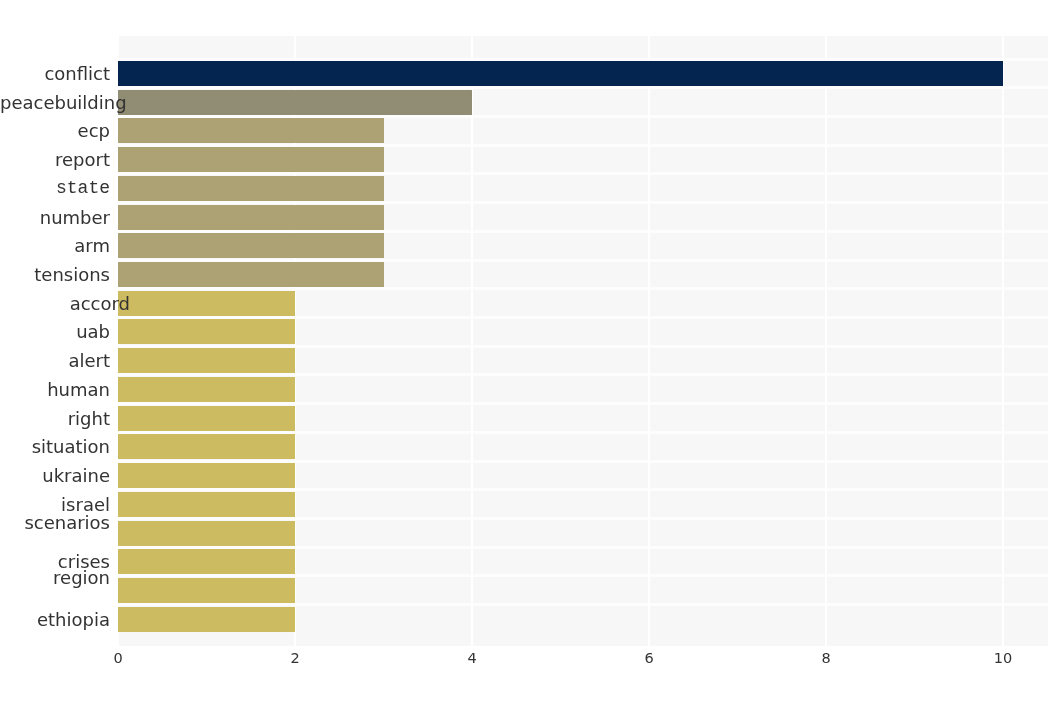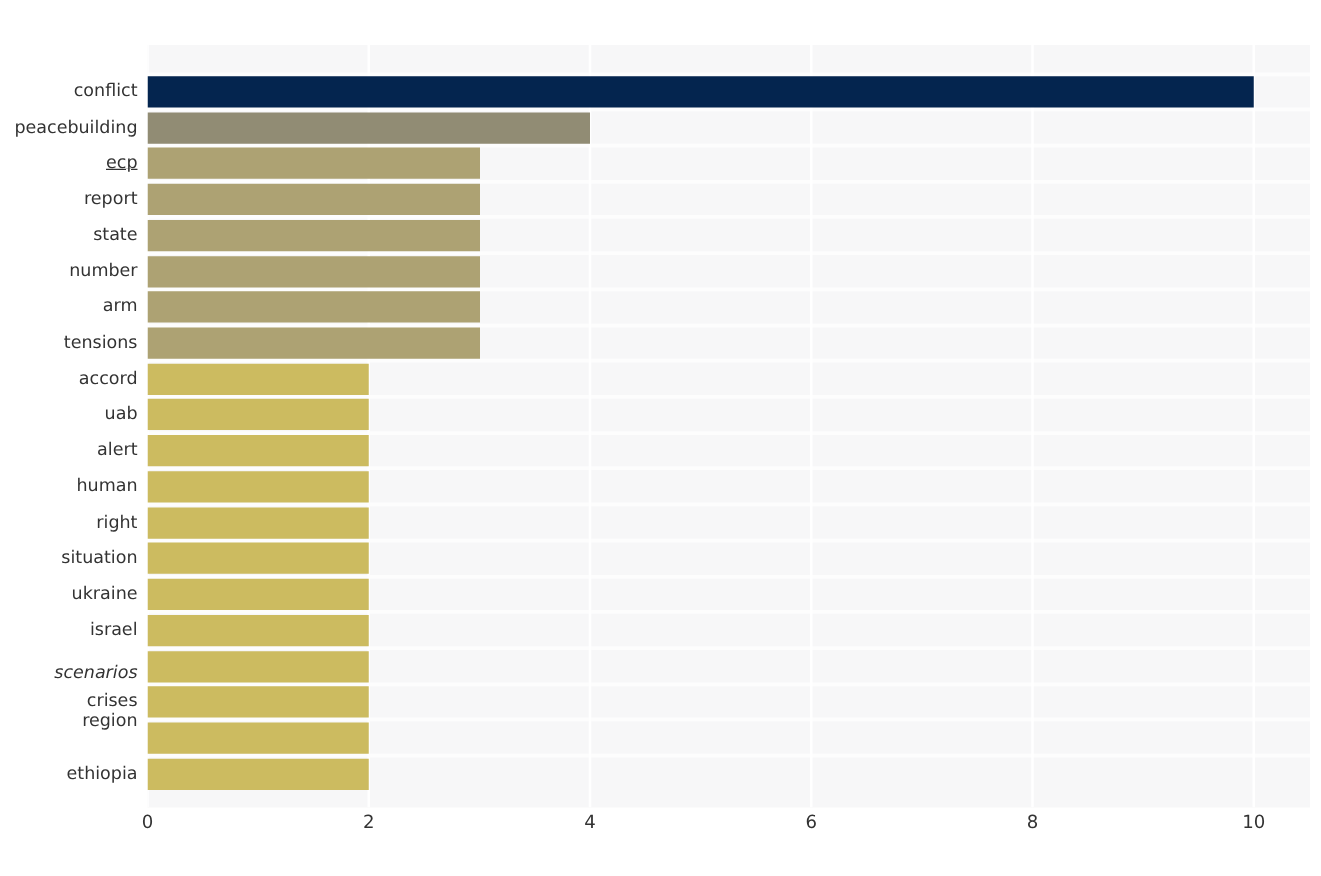--- a/index.html
+++ b/index.html
@@ -65,21 +65,21 @@
     left: 0;
     top: 36px;
     width: 1057px;
     height: 610px;
   }
   .ytick-inner {
     position: absolute;
     left: 0;
     width: 110px;
     text-align: right;
-    font-size: 14px;
+    font-size: 18px;
     color: #333333;
     white-space: nowrap;
     line-height: 25px;
     height: 25px;
   }
   
   .xtick {
     position: absolute;
     top: 650px;
     width: 60px;
@@ -155,35 +155,35 @@
         <div class="bar" title="scenarios: 2" style="left: 0px; top: 484.52px; width: 177px; background: rgb(204, 187, 96);"></div>
         <div class="bar" title="crises: 2" style="left: 0px; top: 513.24px; width: 177px; background: rgb(204, 187, 96);"></div>
         <div class="bar" title="region: 2" style="left: 0px; top: 541.96px; width: 177px; background: rgb(204, 187, 96);"></div>
         <div class="bar" title="ethiopia: 2" style="left: 0px; top: 570.68px; width: 177px; background: rgb(204, 187, 96);"></div>
       </div>
   </div>
 
   <div id="ytick-layer">
       <div class="ytick-inner" style="top: 25px;">conflict</div>
       <div class="ytick-inner" style="top: 53.72px;">peacebuilding</div>
-      <div class="ytick-inner" style="top: 82.44px; text-decoration: underline;">ecp</div>
+      <div class="ytick-inner" style="top: 82.44px;">ecp</div>
       <div class="ytick-inner" style="top: 111.16px;">report</div>
-      <div class="ytick-inner" style="top: 139.88px;">state</div>
+      <div class="ytick-inner" style="top: 139.88px; font-family: Liberation Mono, monospace;">state</div>
       <div class="ytick-inner" style="top: 168.6px;">number</div>
       <div class="ytick-inner" style="top: 197.32px;">arm</div>
       <div class="ytick-inner" style="top: 226.04px;">tensions</div>
-      <div class="ytick-inner" style="top: 254.76px;">accord</div>
+      <div class="ytick-inner" style="top: 254.76px; margin-left: 20px;">accord</div>
       <div class="ytick-inner" style="top: 283.48px;">uab</div>
       <div class="ytick-inner" style="top: 312.2px;">alert</div>
       <div class="ytick-inner" style="top: 340.92px;">human</div>
       <div class="ytick-inner" style="top: 369.64px;">right</div>
       <div class="ytick-inner" style="top: 398.36px;">situation</div>
       <div class="ytick-inner" style="top: 427.08px;">ukraine</div>
       <div class="ytick-inner" style="top: 455.8px;">israel</div>
-      <div class="ytick-inner" style="top: 490px; font-style: italic;">scenarios</div>
+      <div class="ytick-inner" style="top: 474px;">scenarios</div>
       <div class="ytick-inner" style="top: 513.24px;">crises</div>
       <div class="ytick-inner" style="top: 529px;">region</div>
       <div class="ytick-inner" style="top: 570.68px; text-align: right;">ethiopia</div>
     </div>
   <div id="xtick-layer">
       <div class="xtick" style="left: 118px;">0</div>
       <div class="xtick" style="left: 295px;">2</div>
       <div class="xtick" style="left: 472px;">4</div>
       <div class="xtick" style="left: 649px;">6</div>
       <div class="xtick" style="left: 826px;">8</div>

